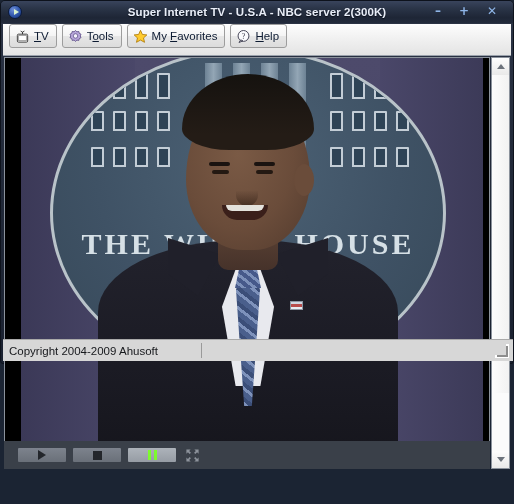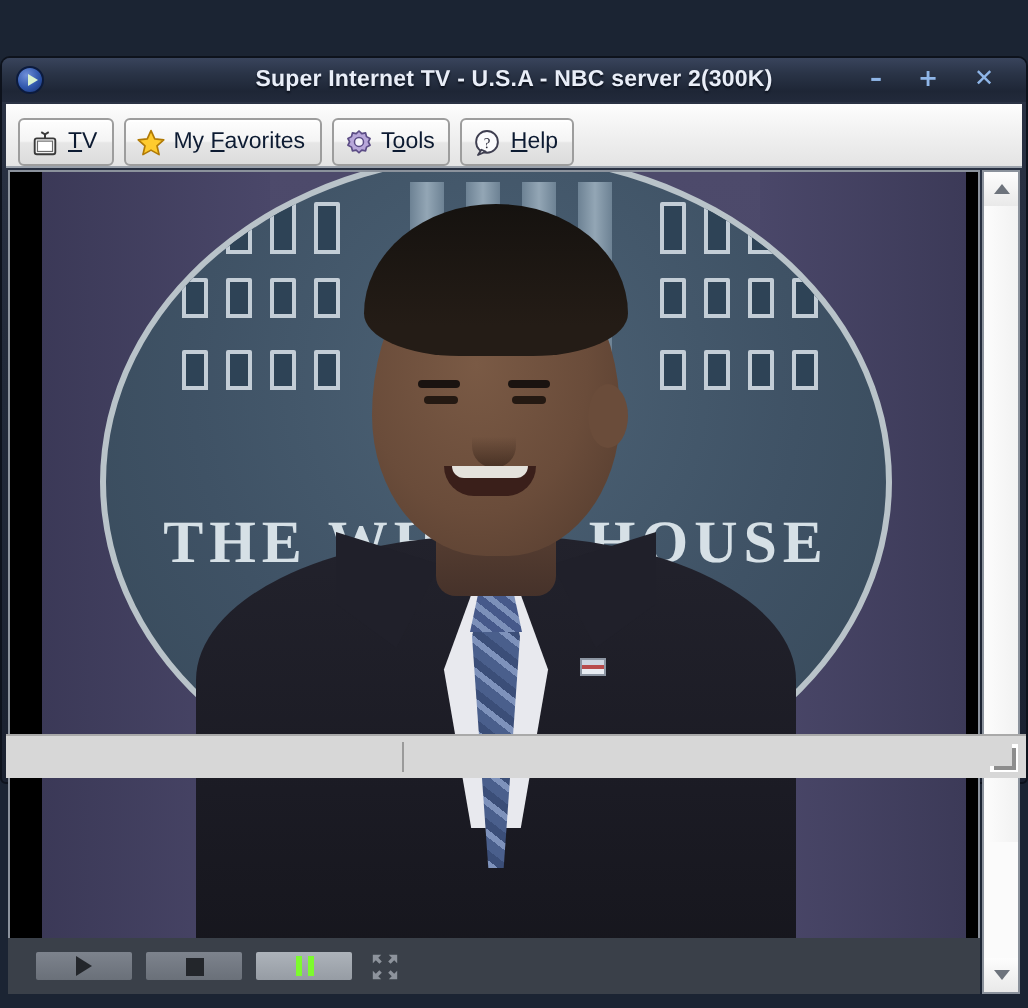--- a/index.html
+++ b/index.html
@@ -9,21 +9,20 @@
     font-size: 11px;
     background: #1b2433;
   }
 
   
   #window {
     position:absolute; left:0; top:0; width:514px; height:364px;
     background: linear-gradient(180deg,#2c3446 0%,#222a3a 40%,#1a2130 100%);
     border:1px solid #0d121c;
     border-radius:5px 5px 3px 3px;
-    margin-top:28px;
   }
 
   
   #titlebar {
     position:absolute; left:0; top:0; width:512px; height:22px;
     background: linear-gradient(180deg,#39445c 0%,#2a3447 35%,#1e2636 75%,#222a3b 100%);
     border-radius:4px 4px 0 0;
     overflow:hidden;
   }
   #app-icon {
@@ -55,21 +54,21 @@
   }
   #btn-min  { right:68px; }
   #btn-max  { right:42px; }
   #btn-close{ right:14px; }
 
   
   #toolbar {
     position:absolute; left:2px; top:23px; width:508px; height:32px;
     background: linear-gradient(180deg,#fdfdfd 0%,#f0f0f0 50%,#e4e4e4 100%);
     border-bottom:1px solid #9aa1ab;
-    display:flex; align-items:flex-end; padding-left:6px; gap:5px;
+    display:flex; align-items:flex-start; padding-left:6px; gap:5px;
   }
   .tbtn {
     height:24px; min-width:44px;
     background: linear-gradient(180deg,#fefefe 0%,#f4f4f4 48%,#e6e6e6 52%,#dcdcdc 100%);
     border:1px solid #9d9d9d;
     border-radius:3px;
     display:flex; align-items:center; gap:4px;
     padding:0 7px 0 5px;
     color:#0d1b32; font-size:11.5px;
     box-shadow:0 1px 0 rgba(255,255,255,.9) inset;
@@ -278,31 +277,31 @@
         <rect x="4" y="7" width="8" height="5.5" fill="#ffffff" stroke="#6b6b6b" stroke-width=".6"></rect>
         <path d="M8 5.5 V3.2" stroke="#3a3a3a" stroke-width="1.1"></path>
         <path d="M6 2.2 L8 3.4 L10 2.2" stroke="#3a3a3a" stroke-width="1" fill="none"></path>
       </svg>
       <span class="lbl"><span></span><u>T</u><span>V</span></span>
     </div>
 
 
     <div class="tbtn">
       <svg class="ic" viewBox="0 0 16 16">
-        <path d="M8 1.4 L10 5.8 L14.8 6.3 L11.2 9.5 L12.3 14.2 L8 11.8 L3.7 14.2 L4.8 9.5 L1.2 6.3 L6 5.8 Z" fill="#ffcb2e" stroke="#b07a06" stroke-width=".9" stroke-linejoin="round"></path>
-      </svg>
-      <span class="lbl"><span>My </span><u>F</u><span>avorites</span></span>
-    </div>
-
-    <div class="tbtn">
-      <svg class="ic" viewBox="0 0 16 16">
         <path d="M8 1.6 L9.5 3 L11.5 2.6 L12 4.6 L13.9 5.6 L13 7.4 L13.9 9.2 L12 10.2 L11.5 12.2 L9.5 11.8 L8 13.2 L6.5 11.8 L4.5 12.2 L4 10.2 L2.1 9.2 L3 7.4 L2.1 5.6 L4 4.6 L4.5 2.6 L6.5 3 Z" fill="#b8a7da" stroke="#5b4c85" stroke-width=".9" stroke-linejoin="round"></path>
         <circle cx="8" cy="7.4" r="2.4" fill="#f4f2fa" stroke="#5b4c85" stroke-width=".8"></circle>
       </svg>
       <span class="lbl"><span>T</span><u>o</u><span>ols</span></span>
+    </div>
+
+    <div class="tbtn">
+      <svg class="ic" viewBox="0 0 16 16">
+        <path d="M8 1.4 L10 5.8 L14.8 6.3 L11.2 9.5 L12.3 14.2 L8 11.8 L3.7 14.2 L4.8 9.5 L1.2 6.3 L6 5.8 Z" fill="#ffcb2e" stroke="#b07a06" stroke-width=".9" stroke-linejoin="round"></path>
+      </svg>
+      <span class="lbl"><span>My </span><u>F</u><span>avorites</span></span>
     </div>
 
     <div class="tbtn">
       <svg class="ic" viewBox="0 0 16 16">
         <circle cx="8" cy="7.4" r="5.8" fill="#fbfbfd" stroke="#3e3e50" stroke-width="1"></circle>
         <path d="M5 11.6 L3.2 14.4 L7.3 12.6 Z" fill="#fbfbfd" stroke="#3e3e50" stroke-width="1" stroke-linejoin="round"></path>
         <text x="8" y="10.4" font-size="8" font-family="Liberation Serif, serif" text-anchor="middle" fill="#2a2a3a">?</text>
       </svg>
       <span class="lbl"><span></span><u>H</u><span>elp</span></span>
     </div>
@@ -418,17 +417,18 @@
     <div class="sb-arrow" id="sb-up">
         <span class="a"></span>
       </div>
     <div id="sb-thumb"></div>
     <div class="sb-arrow" id="sb-down">
         <span class="a"></span>
       </div>
   </div>
 
   <div id="statusbar">
+    <span id="status-text">Copyright 2004-2009 Ahusoft</span>
     <span id="status-sep"></span>
     <span id="grip"></span>
   </div>
 
 </div>
 
 </body></html>

